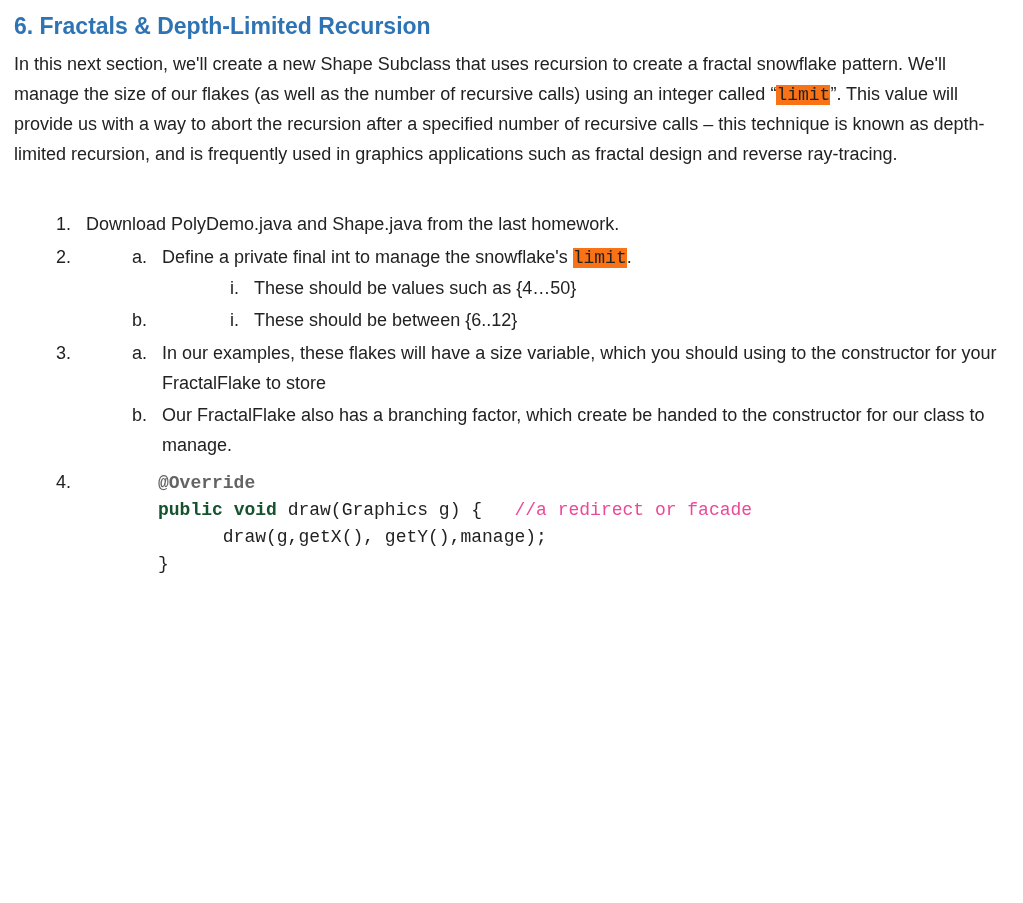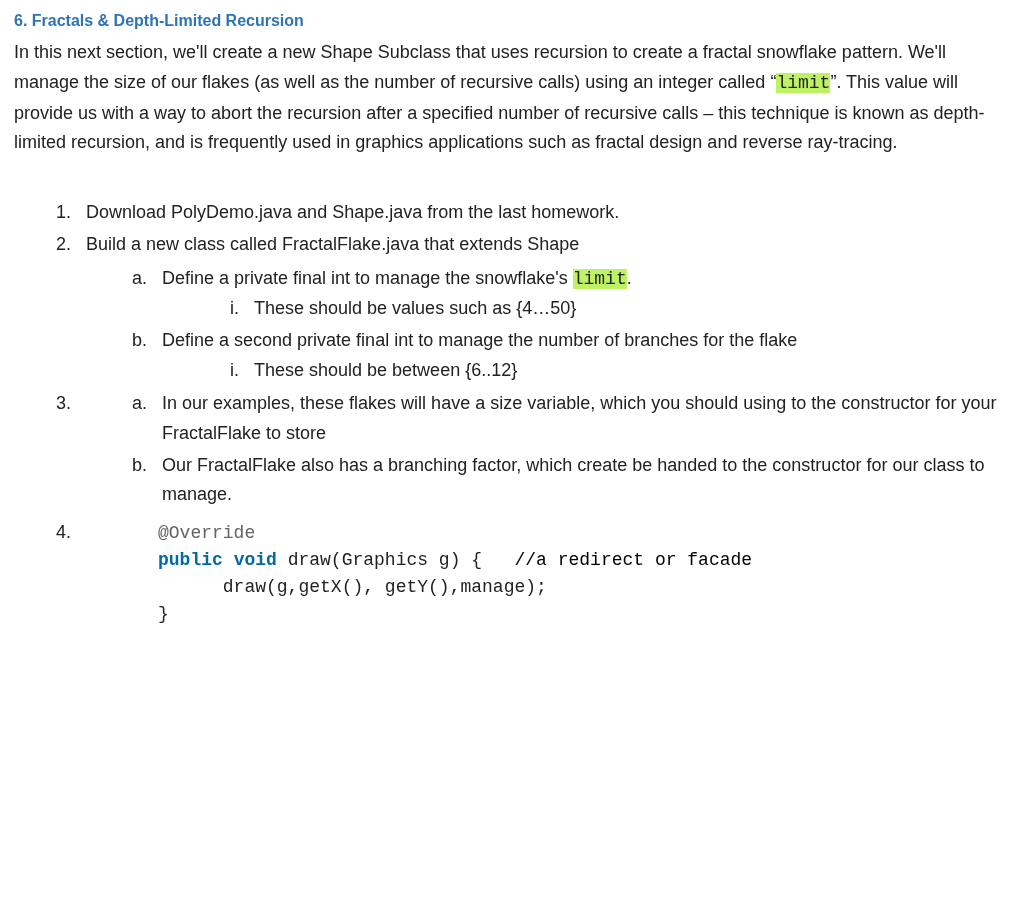--- a/index.html
+++ b/index.html
@@ -7,32 +7,32 @@
     font-size: 18px;
     color: #222;
     margin: 0;
     padding: 8px 14px 14px 14px;
     width: 1023px;
     box-sizing: border-box;
     line-height: 1.65;
   }
   h2 {
     color: #2e74b5;
-    font-size: 16px;
+    font-size: 23px;
     font-weight: 700;
     margin: 0 0 4px 0;
   }
   .intro {
     margin: 0 0 40px 0;
   }
   .mono {
     font-family: "Courier New", Courier, monospace;
   }
   .hl {
-    background: #bef264;
+    background: #f97316;
   }
   ol.num {
     list-style-type: decimal;
     margin: 0 0 10px 0;
     padding-left: 62px;
   }
   ol.num > li {
     padding-left: 10px;
     margin-bottom: 2px;
   }
@@ -54,46 +54,44 @@
     padding-left: 10px;
     margin-bottom: 2px;
   }
   pre.code {
     font-family: "Courier New", Courier, monospace;
     font-size: 18px;
     margin: 8px 0 0 72px;
     line-height: 1.5;
     white-space: pre;
   }
-  .c-annot { color: #646464; }
-  .c-kw    { color: #0369a1; font-weight: bold; }
-  .c-cmt   { color: #000000; }
+  .c-annot { color: #646464; font-weight: bold; }
+  .c-kw    { color: #14532d; font-weight: bold; }
+  .c-cmt   { color: #ec4899; }
 </style>
 </head>
 <body>
 
 <h2>6. Fractals &amp; Depth-Limited Recursion</h2>
 
 <p class="intro">
   <span>In this next section, we'll create a new Shape Subclass that uses recursion to create a fractal snowflake pattern.  We'll manage the size of our flakes (as well as the number of recursive calls) using an integer called “</span><span class="mono hl">limit</span><span>”.  This value will provide us with a way to abort the recursion after a specified number of recursive calls – this technique is known as depth-limited recursion, and is frequently used in graphics applications such as fractal design and reverse ray-tracing.</span>
 </p>
 
 <ol class="num">
   <li>Download PolyDemo.java and Shape.java from the last homework.</li>
   <li>
-    <span>Build a new class called FractalFlake.java that extends Shape</span>
     <ol class="alpha">
       <li>
         <span>Define a private final int to manage the snowflake's </span><span class="mono hl">limit</span><span>.</span>
         <ol class="roman">
           <li>These should be values such as {4…50}</li>
         </ol>
       </li>
       <li>
-        <span>Define a second private final int to manage the number of branches for the flake</span>
         <ol class="roman">
           <li>These should be between {6..12}</li>
         </ol>
       </li>
     </ol>
   </li>
   <li>
     <ol class="alpha">
       <li>In our examples, these flakes will have a size variable, which you should using to the constructor for your FractalFlake to store</li>
       <li>Our FractalFlake also has a branching factor, which create be handed to the constructor for our class to manage.</li>

